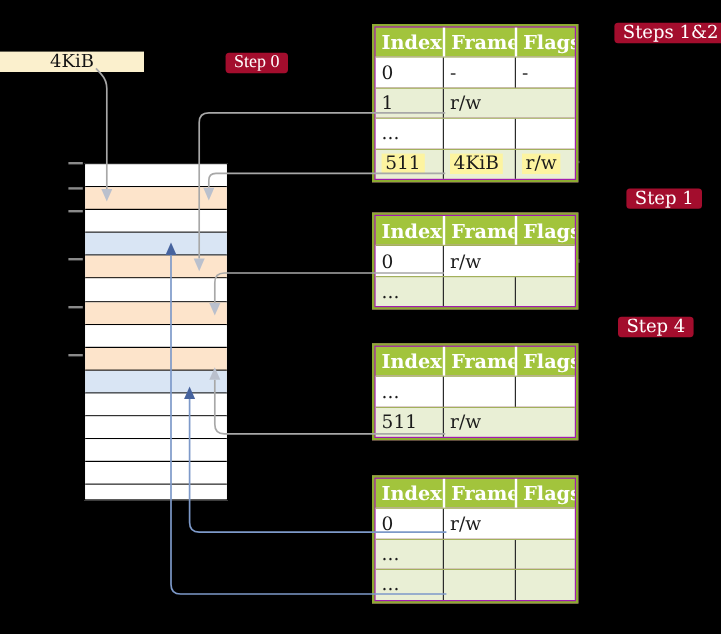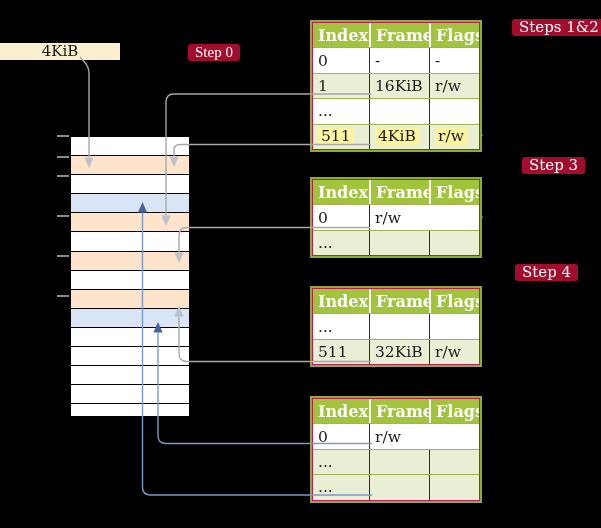--- a/index.html
+++ b/index.html
@@ -35,21 +35,21 @@
   .mrow:last-child{height:11.6px;border-bottom:none;}
   .mrow.white{background:#ffffff;}
   .mrow.orange{background:#fde4cb;}
   .mrow.blue{background:#d9e5f4;}
 
   .tick{position:absolute;left:57px;width:12px;height:2px;background:#8a8a8a;z-index:2;}
 
   
   .ptable{
     position:absolute;left:310px;width:166px;
-    border:2px solid #8dac31;background:#be185d;padding:1px;z-index:5;
+    border:2px solid #8dac31;background:#a21caf;padding:1px;z-index:5;
   }
   #table-0{top:20px;}
   #table-1{top:177px;}
   #table-2{top:286px;}
   #table-3{top:396px;}
   .trow{display:flex;height:24.4px;}
   .thead{background:#a2c43c;}
   .cell{
     box-sizing:border-box;display:flex;align-items:center;
     padding-left:5px;height:100%;font-size:15.5px;color:#1b1b1b;overflow:hidden;
@@ -70,21 +70,21 @@
 </style>
 </head>
 <body>
 
 <div class="canvas">
 
   <div class="kib-box">4KiB</div>
 
   <div class="step-label" id="lbl-step0">Step 0</div>
   <div class="step-label" id="lbl-steps12">Steps 1&amp;2</div>
-  <div class="step-label" id="lbl-step3">Step 3</div>
+  <div class="step-label" id="lbl-step3">Step 1</div>
   <div class="step-label" id="lbl-step4">Step 4</div>
 
   <div class="memory" id="memory">
       <div class="mrow white"></div>
       <div class="mrow orange"></div>
       <div class="mrow white"></div>
       <div class="mrow blue"></div>
       <div class="mrow orange"></div>
       <div class="mrow white"></div>
       <div class="mrow orange"></div>
@@ -112,21 +112,20 @@
         <span class="cell c1">Frame</span>
         <span class="cell c2">Flags</span>
       </div>
       <div class="trow tbody-row shade-white">
         <span class="cell c0">0</span>
         <span class="cell c1">-</span>
         <span class="cell c2">-</span>
       </div>
       <div class="trow tbody-row shade-green">
         <span class="cell c0">1</span>
-        <span class="cell c1">16KiB</span>
         <span class="cell c2">r/w</span>
       </div>
       <div class="trow tbody-row shade-white">
         <span class="cell c0">...</span>
         <span class="cell c1"></span>
         <span class="cell c2"></span>
       </div>
       <div class="trow tbody-row shade-green">
         <span class="cell c0">
           <span class="hl">511</span>
@@ -161,21 +160,20 @@
         <span class="cell c1">Frame</span>
         <span class="cell c2">Flags</span>
       </div>
       <div class="trow tbody-row shade-white">
         <span class="cell c0">...</span>
         <span class="cell c1"></span>
         <span class="cell c2"></span>
       </div>
       <div class="trow tbody-row shade-green">
         <span class="cell c0">511</span>
-        <span class="cell c1">32KiB</span>
         <span class="cell c2">r/w</span>
       </div>
     </div>
   <div class="ptable" id="table-3">
       <div class="trow thead">
         <span class="cell c0">Index</span>
         <span class="cell c1">Frame</span>
         <span class="cell c2">Flags</span>
       </div>
       <div class="trow tbody-row shade-white">

